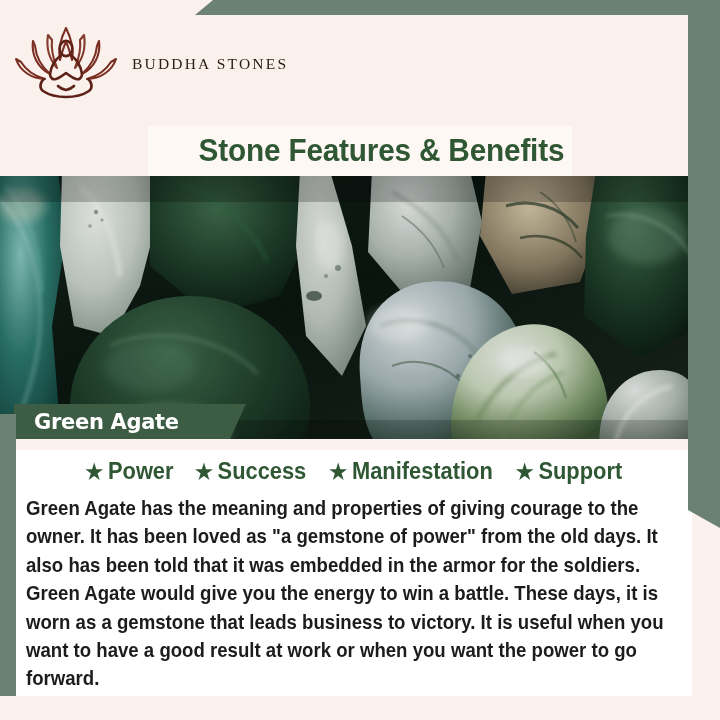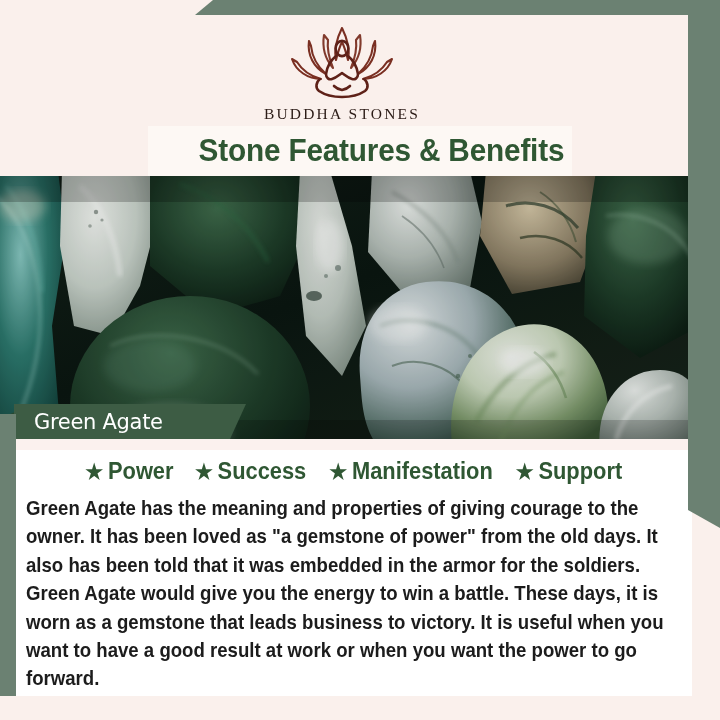--- a/index.html
+++ b/index.html
@@ -74,21 +74,21 @@
     height: 176px;
     background: #faf0ec;
   }
 
   .logo-wrap {
     position: absolute;
     left: 0;
     right: 8px;
     top: 22px;
     display: flex;
-    flex-direction: column;
+    flex-direction: row;
     align-items: center;
   }
   .logo-mark {
     width: 132px;
     height: 78px;
     display: block;
   }
   .logo-word {
     margin-top: 5px;
     font-family: "Liberation Serif", serif;
@@ -142,21 +142,21 @@
     width: 232px;
     background: #3d5c44;
     -webkit-clip-path: polygon(0 0, 100% 0, calc(100% - 16px) 100%, 0 100%);
     clip-path: polygon(0 0, 100% 0, calc(100% - 16px) 100%, 0 100%);
     display: flex;
     align-items: center;
   }
   .name-text {
     color: #ffffff;
     font-family: "DejaVu Sans", sans-serif;
-    font-weight: 400;
+    font-weight: 700;
     font-size: 21px;
     letter-spacing: -0.3px;
     padding-left: 20px;
     white-space: nowrap;
   }
 
   
   .content {
     position: absolute;
     left: 16px;

